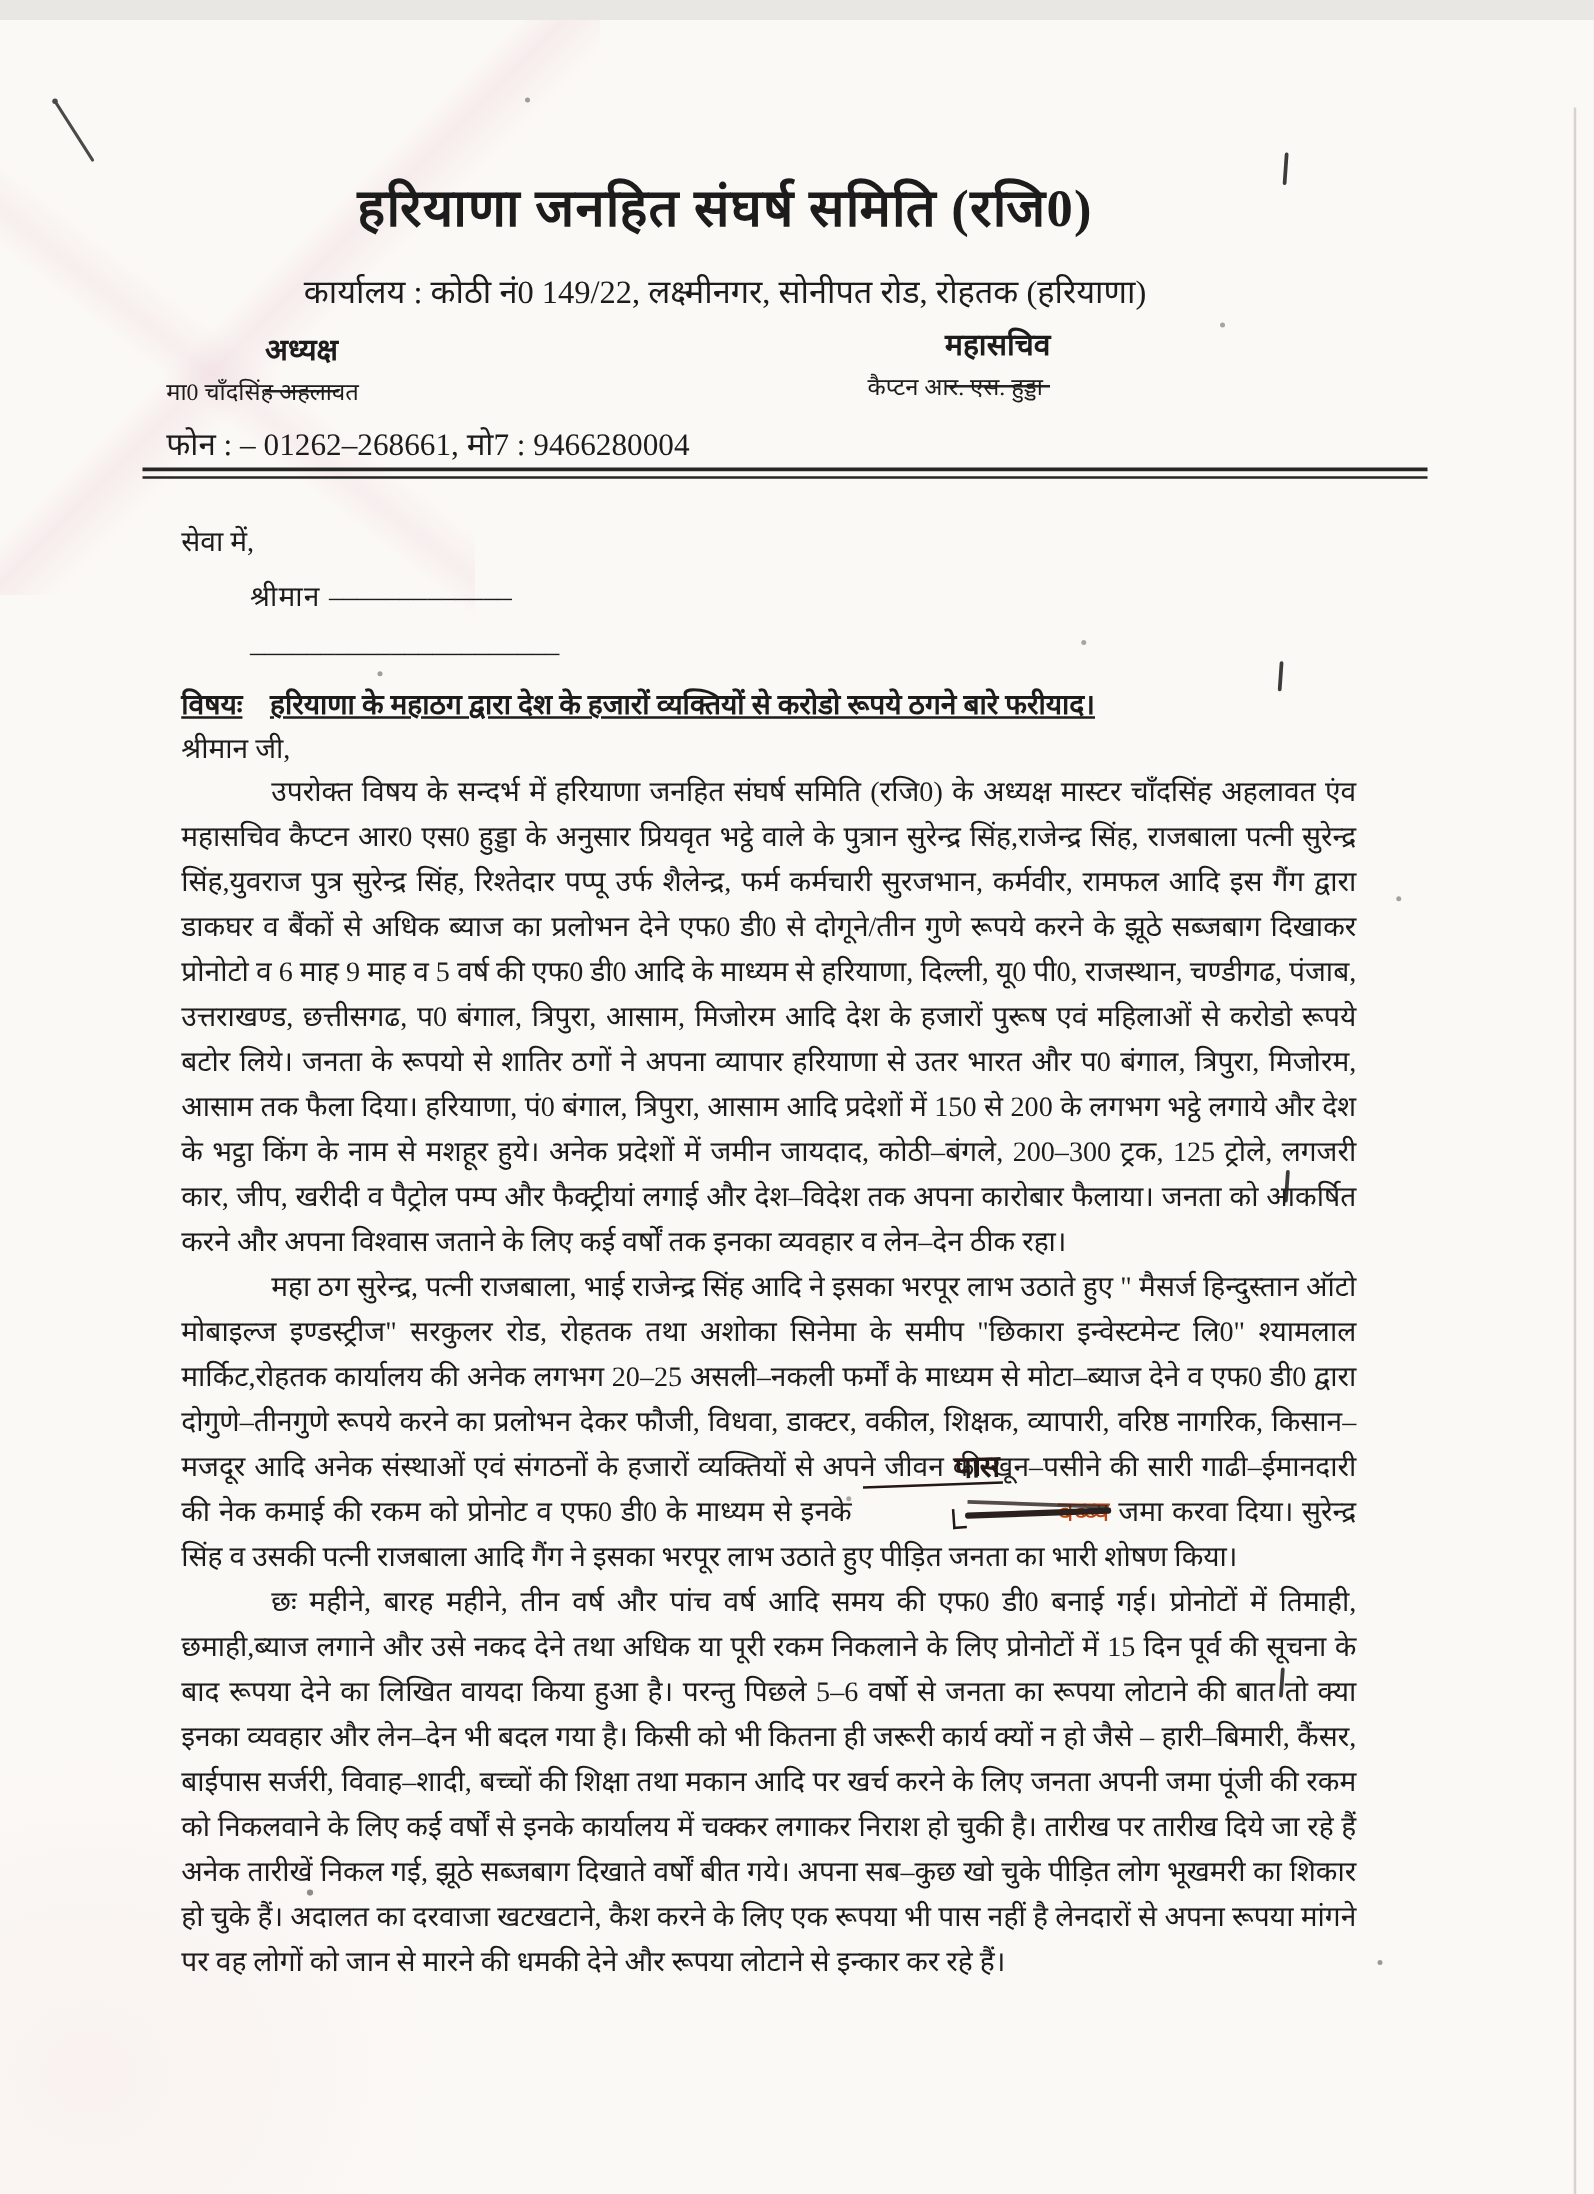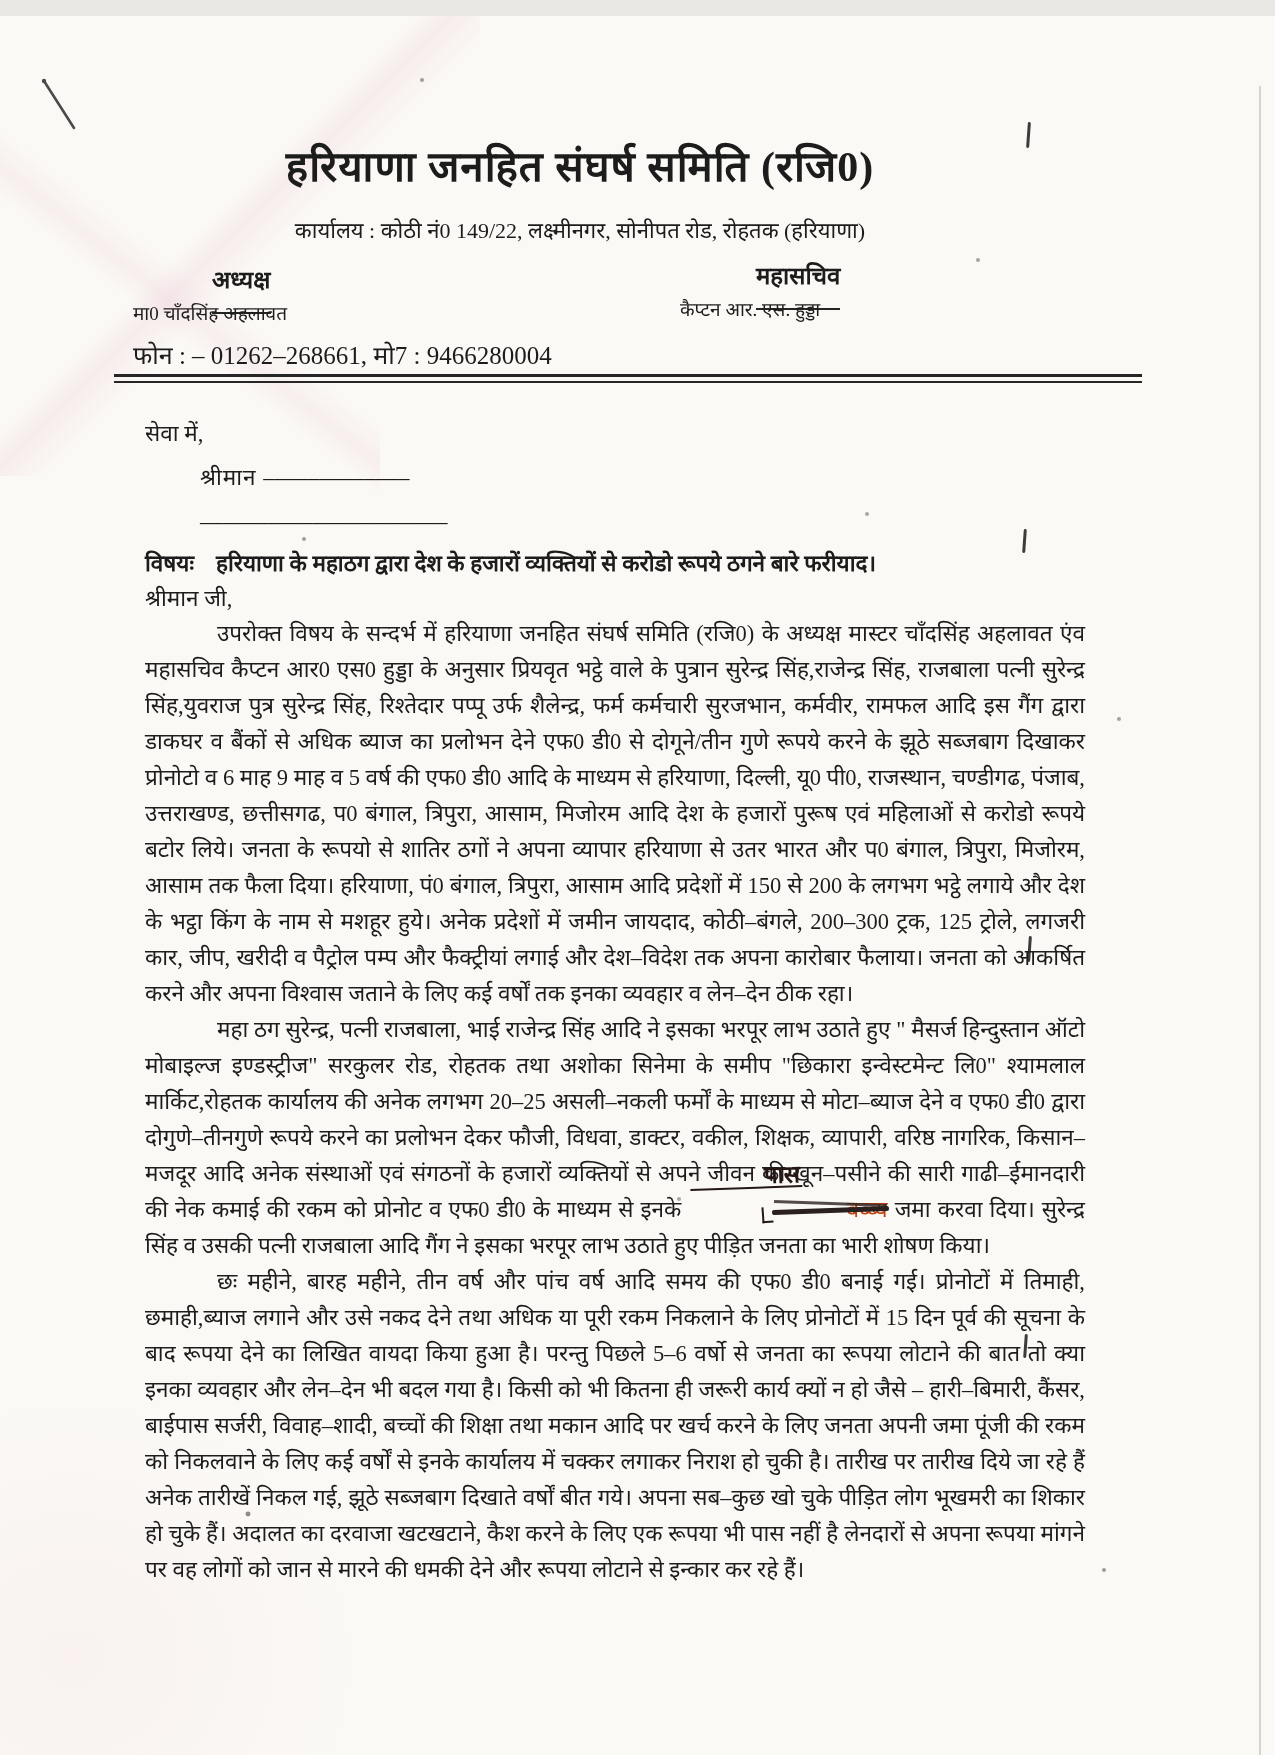--- a/index.html
+++ b/index.html
@@ -31,37 +31,37 @@
   .tick3{left:1028px;top:920px;height:26px;}
   .tick4{left:1024px;top:1318px;height:24px;}
   .speckles{position:absolute;top:0;left:0;width:2px;height:2px;background:transparent;border-radius:50%;
     box-shadow:421px 63px 0 1px #9f9d9b, 977px 243px 0 1px #a6a4a2, 303px 522px 0 1px #a09e9c,
                1118px 702px 0 1px #a3a19f, 247px 1497px 0 1.5px #8f8d8b, 1103px 1553px 0 1px #9c9a98,
                678px 1182px 0 1px #aaa8a6, 866px 497px 0 1px #a8a6a4;}
   
   .letterhead{position:absolute;top:0;left:0;width:1160px;}
   .org-title{position:absolute;top:120px;left:0;width:100%;text-align:center;
     font-size:42px;font-weight:700;letter-spacing:1px;}
-  .office-line{position:absolute;top:198px;left:0;width:100%;text-align:center;font-size:22px;}
+  .office-line{position:absolute;top:198px;left:0;width:100%;text-align:center;font-size:26px;}
   .role-title{position:absolute;font-size:24px;font-weight:700;border-bottom:2px solid #242424;padding-bottom:17px;}
   .president-title{top:246px;left:212px;}
   .secretary-title{top:242px;left:756px;}
   .person-name{position:absolute;font-size:19px;}
   .president-name{top:284px;left:133px;}
-  .secretary-name{top:280px;left:680px;}
+  .secretary-name{top:280px;left:694px;}
   .phone-line{position:absolute;top:321px;left:133px;font-size:25px;}
   .double-rule{position:absolute;top:358px;left:114px;width:1028px;height:4px;
     border-top:3px solid #262626;border-bottom:2px solid #262626;}
   
   .body{position:absolute;top:400px;left:145px;width:940px;font-size:22.5px;line-height:36px;}
   .to-line{position:absolute;top:0;left:0;}
   .addressee-line{position:absolute;top:44px;left:55px;letter-spacing:1px;}
   .dash-run{letter-spacing:0;}
   .dash-line2{position:absolute;top:88px;left:55px;letter-spacing:0;}
-  .subject-line{position:absolute;top:130px;left:0;width:945px;font-weight:700;}
+  .subject-line{position:absolute;top:130px;left:0;width:945px;font-weight:700;text-decoration:underline;}
   .subject-label{margin-right:22px;}
   .greeting{position:absolute;top:165px;left:0;}
   .paras{position:absolute;top:200px;left:0;width:940px;}
   .para{margin:0;text-align:justify;text-indent:72px;}
   
   .correction{position:relative;display:inline-block;white-space:nowrap;}
   .handwritten{position:absolute;left:2px;top:-27px;font-weight:700;color:#241714;
     font-size:24px;line-height:22px;transform:rotate(-2deg);
     border-bottom:2.5px solid #241714;padding:0 2px 0 2px;}
   .caret-mark{display:inline-block;width:9px;height:14px;border-left:2.5px solid #241714;

